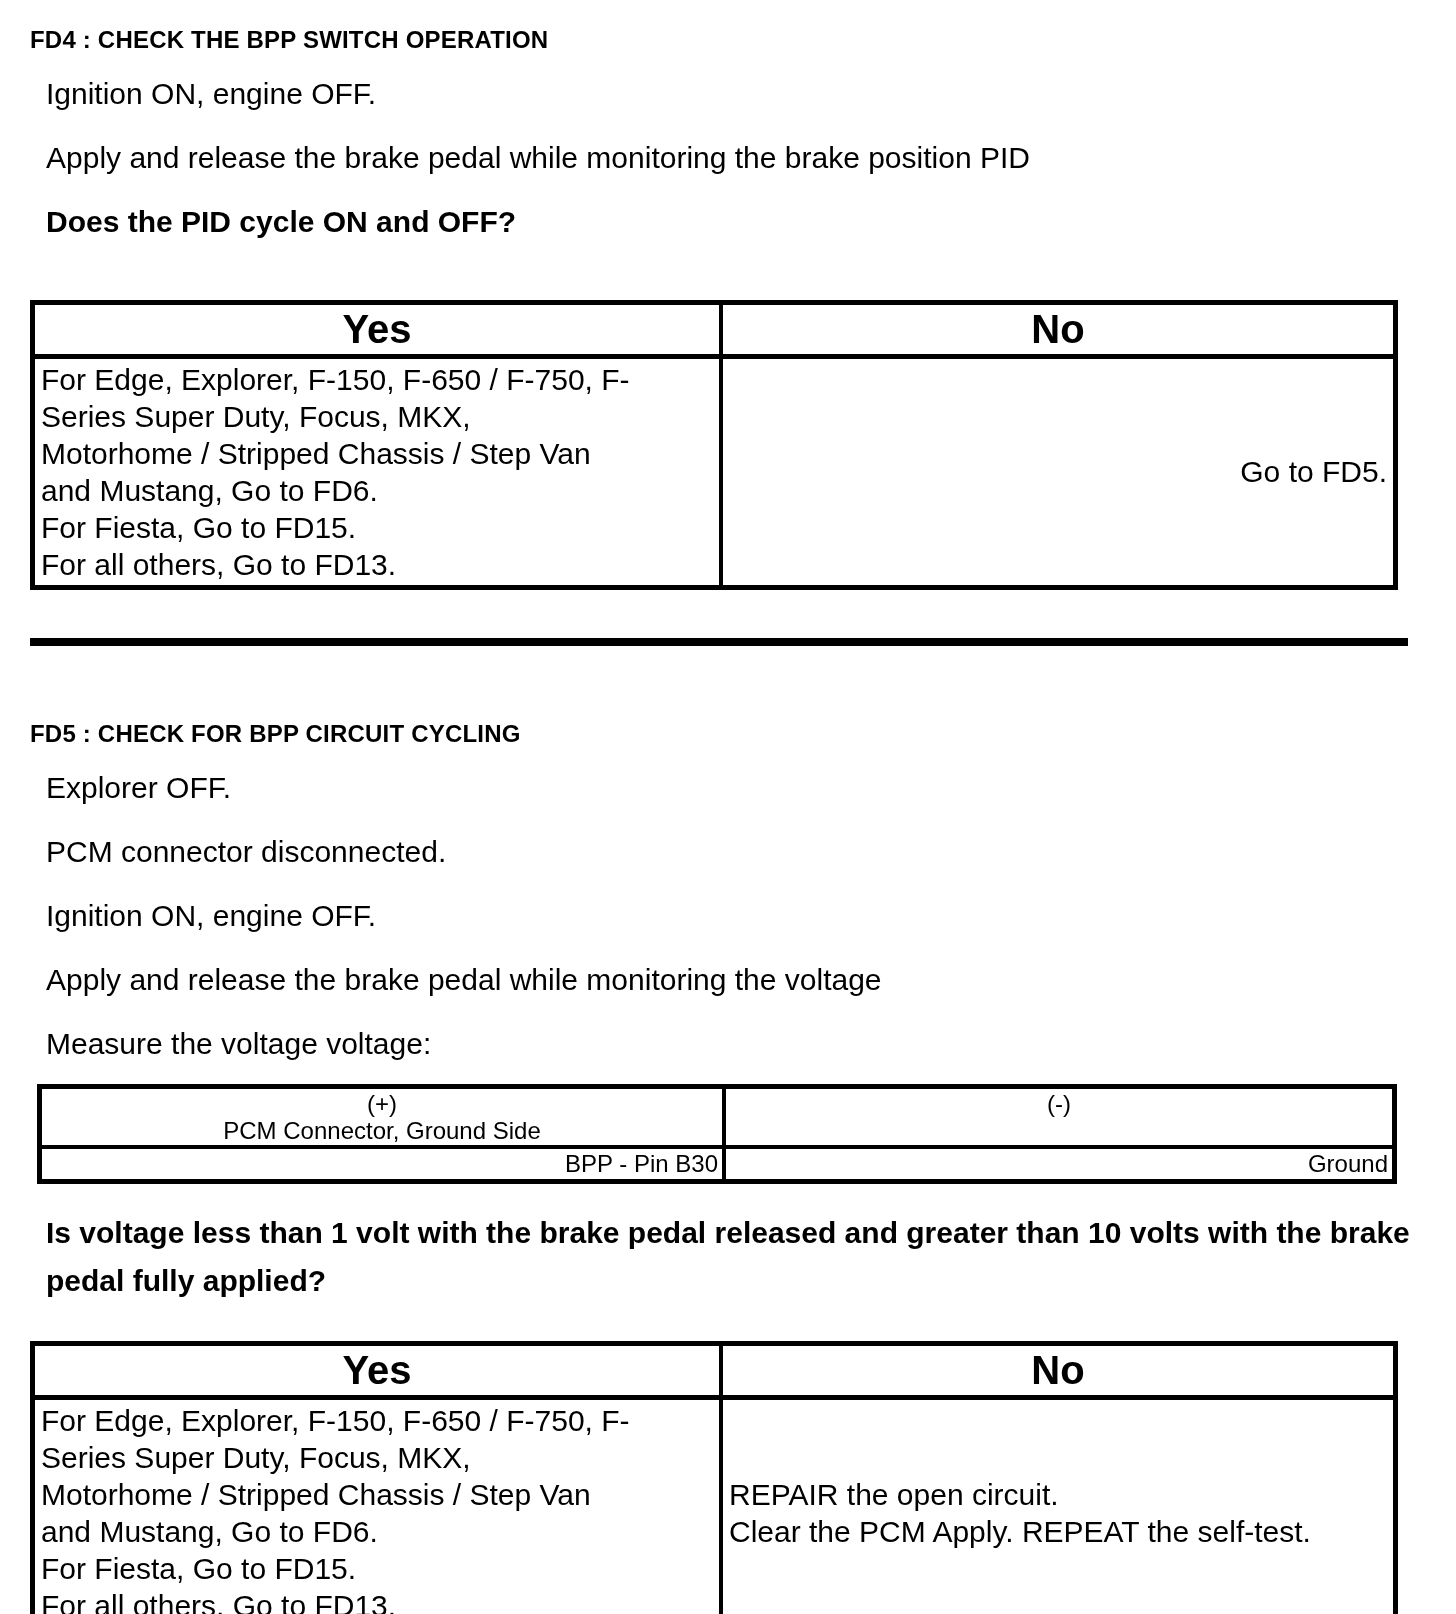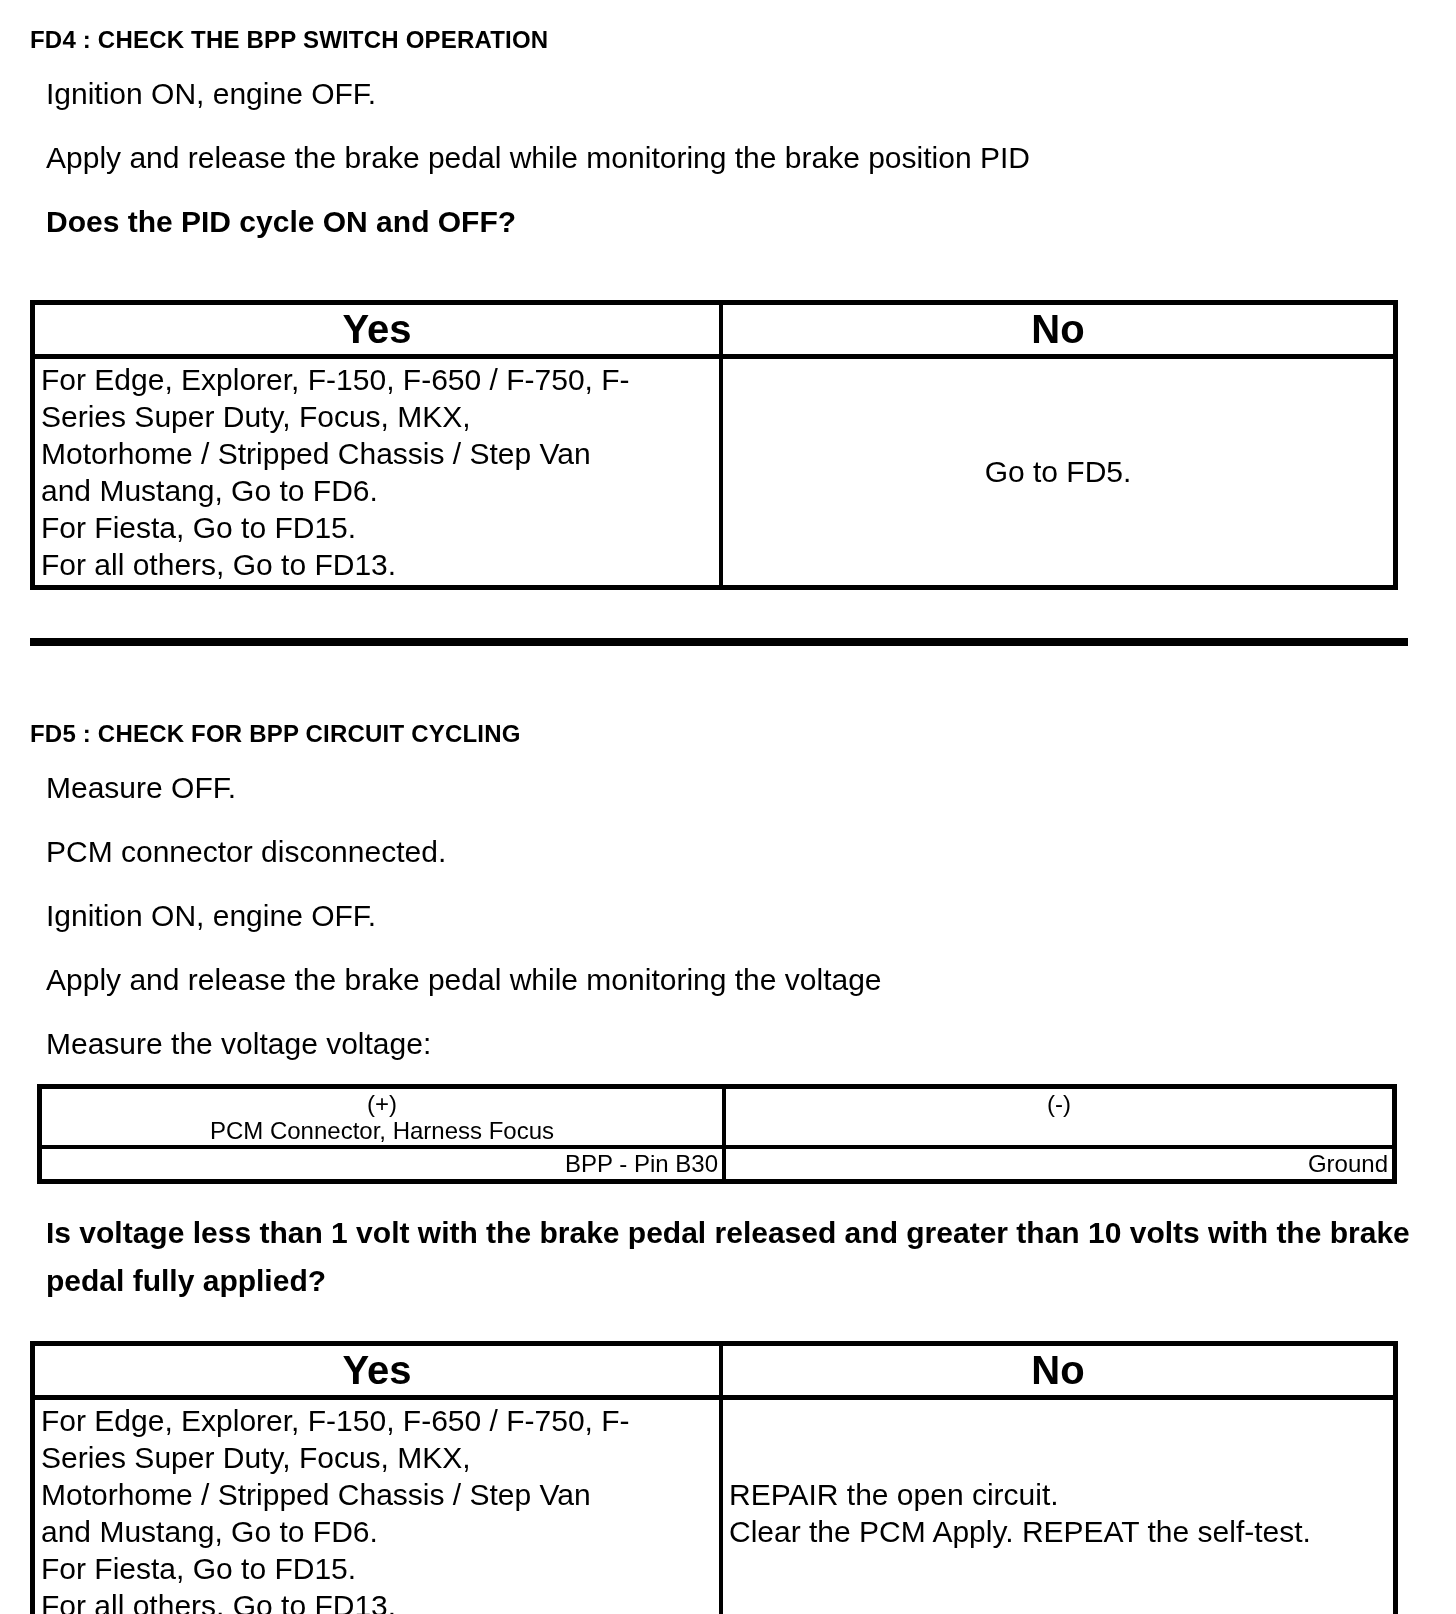--- a/index.html
+++ b/index.html
@@ -67,21 +67,21 @@
   }
   td.yes-cell {
     vertical-align: top;
     text-align: left;
   }
   td.yes-cell div {
     line-height: 37px;
   }
   td.no-cell-center {
     vertical-align: middle;
-    text-align: center;
+    text-align: right;
   }
   td.no-cell-left {
     vertical-align: middle;
     text-align: left;
   }
   td.no-cell-left div {
     line-height: 37px;
   }
   
   table.measure-table {
@@ -173,33 +173,33 @@
       </tbody>
     </table>
   </section>
 
   <div class="divider"></div>
 
   <section>
     <h2 class="step-heading fd5-heading">FD5 : CHECK FOR BPP CIRCUIT CYCLING</h2>
 
     <div class="steps fd5-steps">
-      <p class="step">Measure OFF.</p>
+      <p class="step">Explorer OFF.</p>
       <p class="step">PCM connector disconnected.</p>
       <p class="step">Ignition ON, engine OFF.</p>
       <p class="step">Apply and release the brake pedal while monitoring the voltage</p>
       <p class="step measure-line">Measure the voltage voltage:</p>
     </div>
 
     <table class="measure-table">
       <thead>
         <tr>
           <th class="m-plus">
             <div>(+)</div>
-            <div>PCM Connector, Harness Focus</div>
+            <div>PCM Connector, Ground Side</div>
           </th>
           <th>(-)</th>
         </tr>
       </thead>
       <tbody>
         <tr>
           <td class="m-plus-val">BPP - Pin B30</td>
           <td>Ground</td>
         </tr>
       </tbody>

